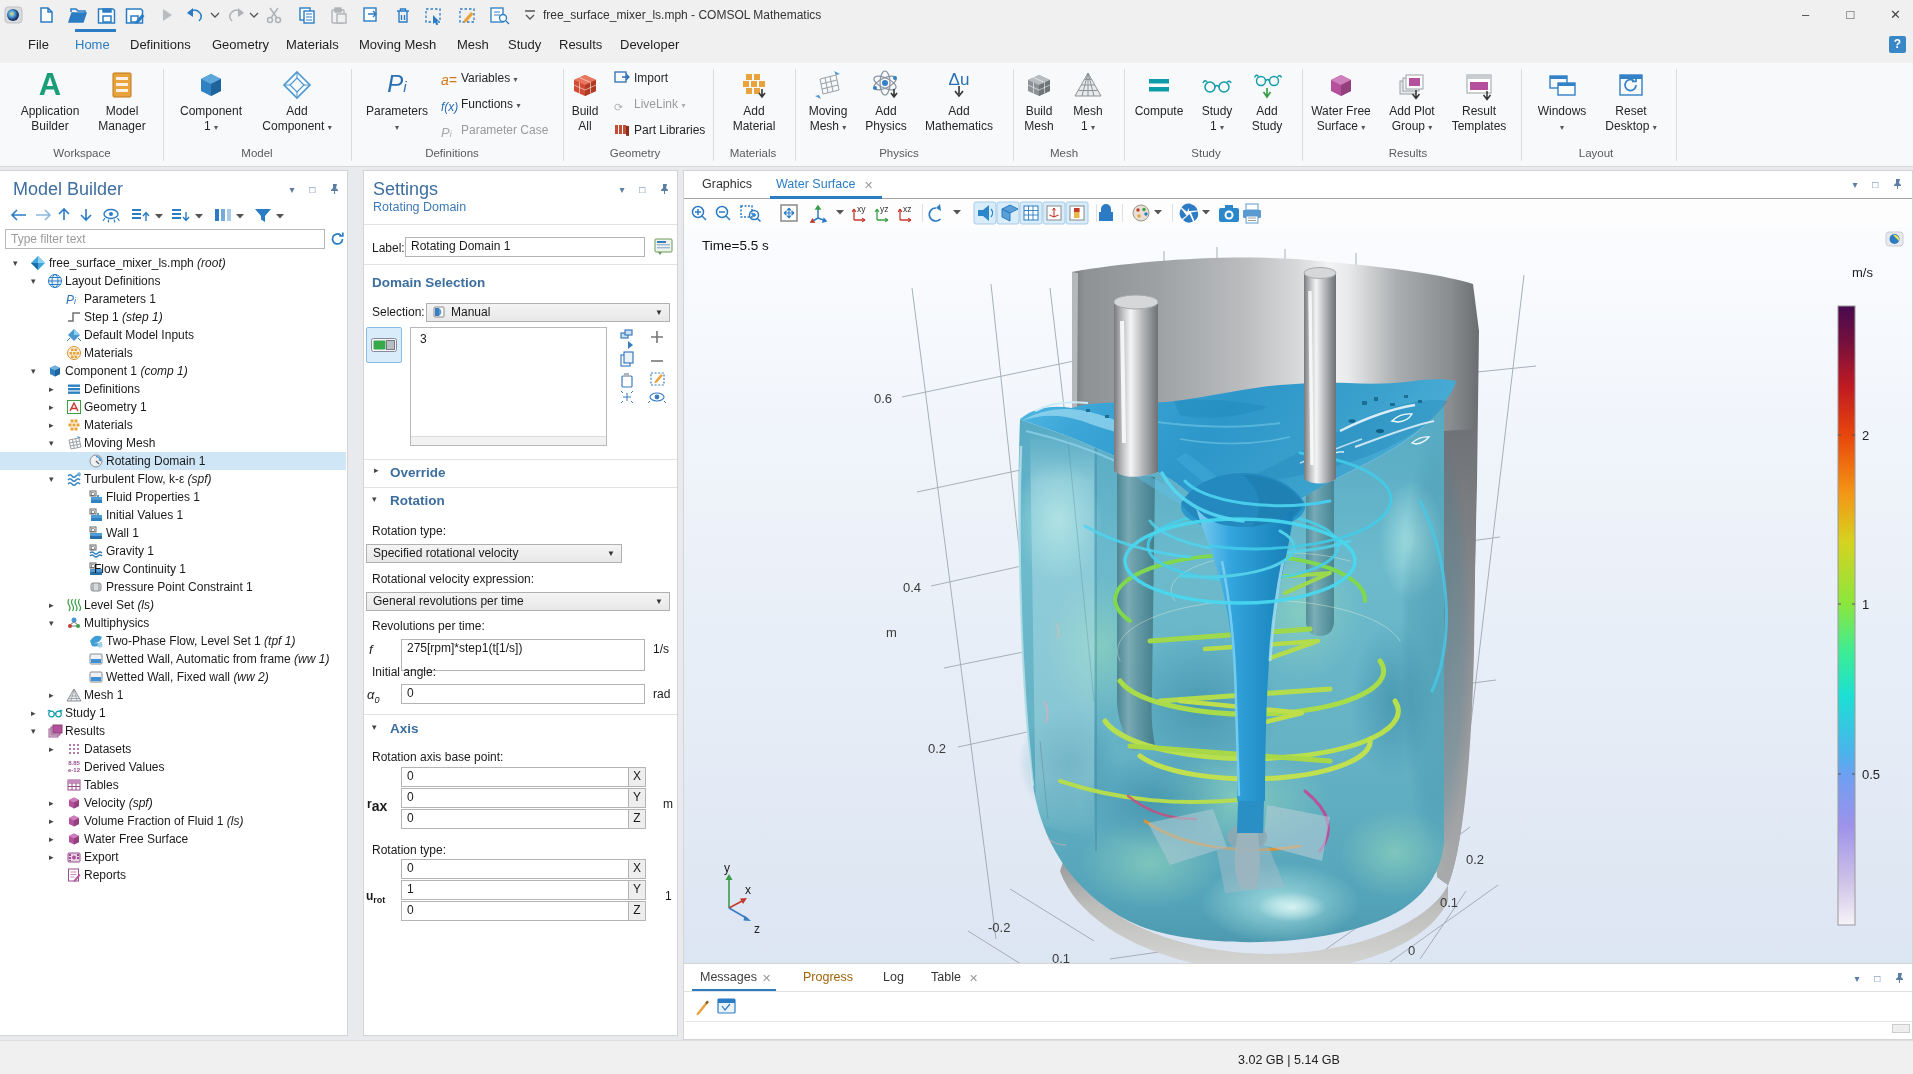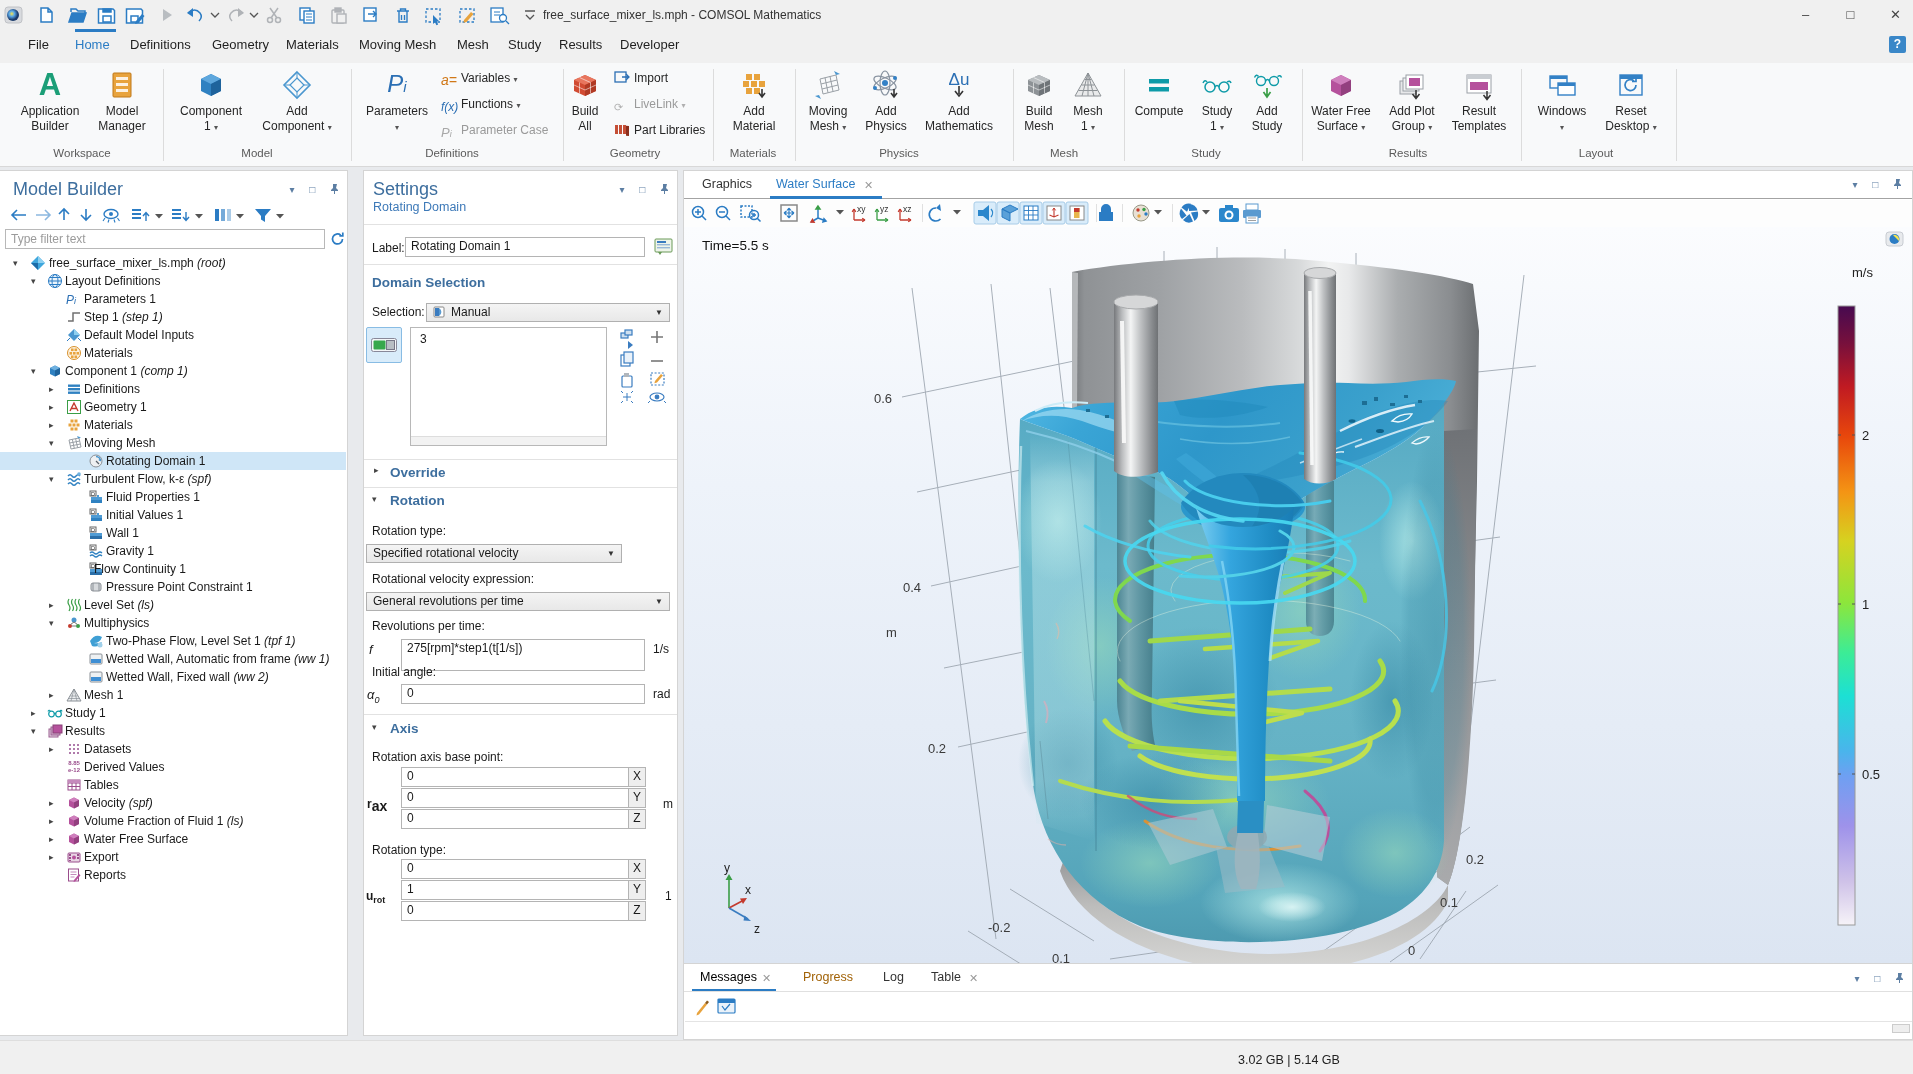--- a/index.html
+++ b/index.html
@@ -1306,21 +1306,21 @@
 <text x="702" y="249" font-size="13.5" fill="#111" font-family="Liberation Sans, sans-serif">Time=5.5 s</text>
 
 <rect x="1886" y="231" width="17" height="14" rx="3" fill="#e8eaed" stroke="#c8ccd2"></rect>
 <circle cx="1894.5" cy="238" r="5" fill="#2b7cc4"></circle>
         <path d="M1893 234 a5 5 0 0 1 6 6 z" fill="#f4e34c"></path>
 </svg>
     </div>
 </div>
 
 <div id="messages">
-  <div style="position:absolute;left:16px;top:6px;font-size:12.5px;color:#000000">Messages</div>
+  <div style="position:absolute;left:16px;top:6px;font-size:12.5px;color:#404040">Messages</div>
   <div style="position:absolute;left:78px;top:8px;font-size:11px;color:#999">✕</div>
   <div style="position:absolute;left:8px;top:25px;width:84px;height:2.5px;background:#2b7cc4"></div>
   <div style="position:absolute;left:119px;top:6px;font-size:12.5px;color:#a16207">Progress</div>
   <div style="position:absolute;left:199px;top:6px;font-size:12.5px;color:#333">Log</div>
   <div style="position:absolute;left:247px;top:6px;font-size:12.5px;color:#333">Table</div>
   <div style="position:absolute;left:285px;top:8px;font-size:11px;color:#999">✕</div>
   <div class="winicons" style="top:8px">▾ □ <svg width="9" height="11" style="vertical-align:-1px">
         <path d="M3 1 h4 l-1 4 2 2 v1 h-7 v-1 l2 -2 z" fill="#5c7ea3"></path>
         <path d="M4.5 8 v3" stroke="#5c7ea3" stroke-width="1"></path>
       </svg></div>

